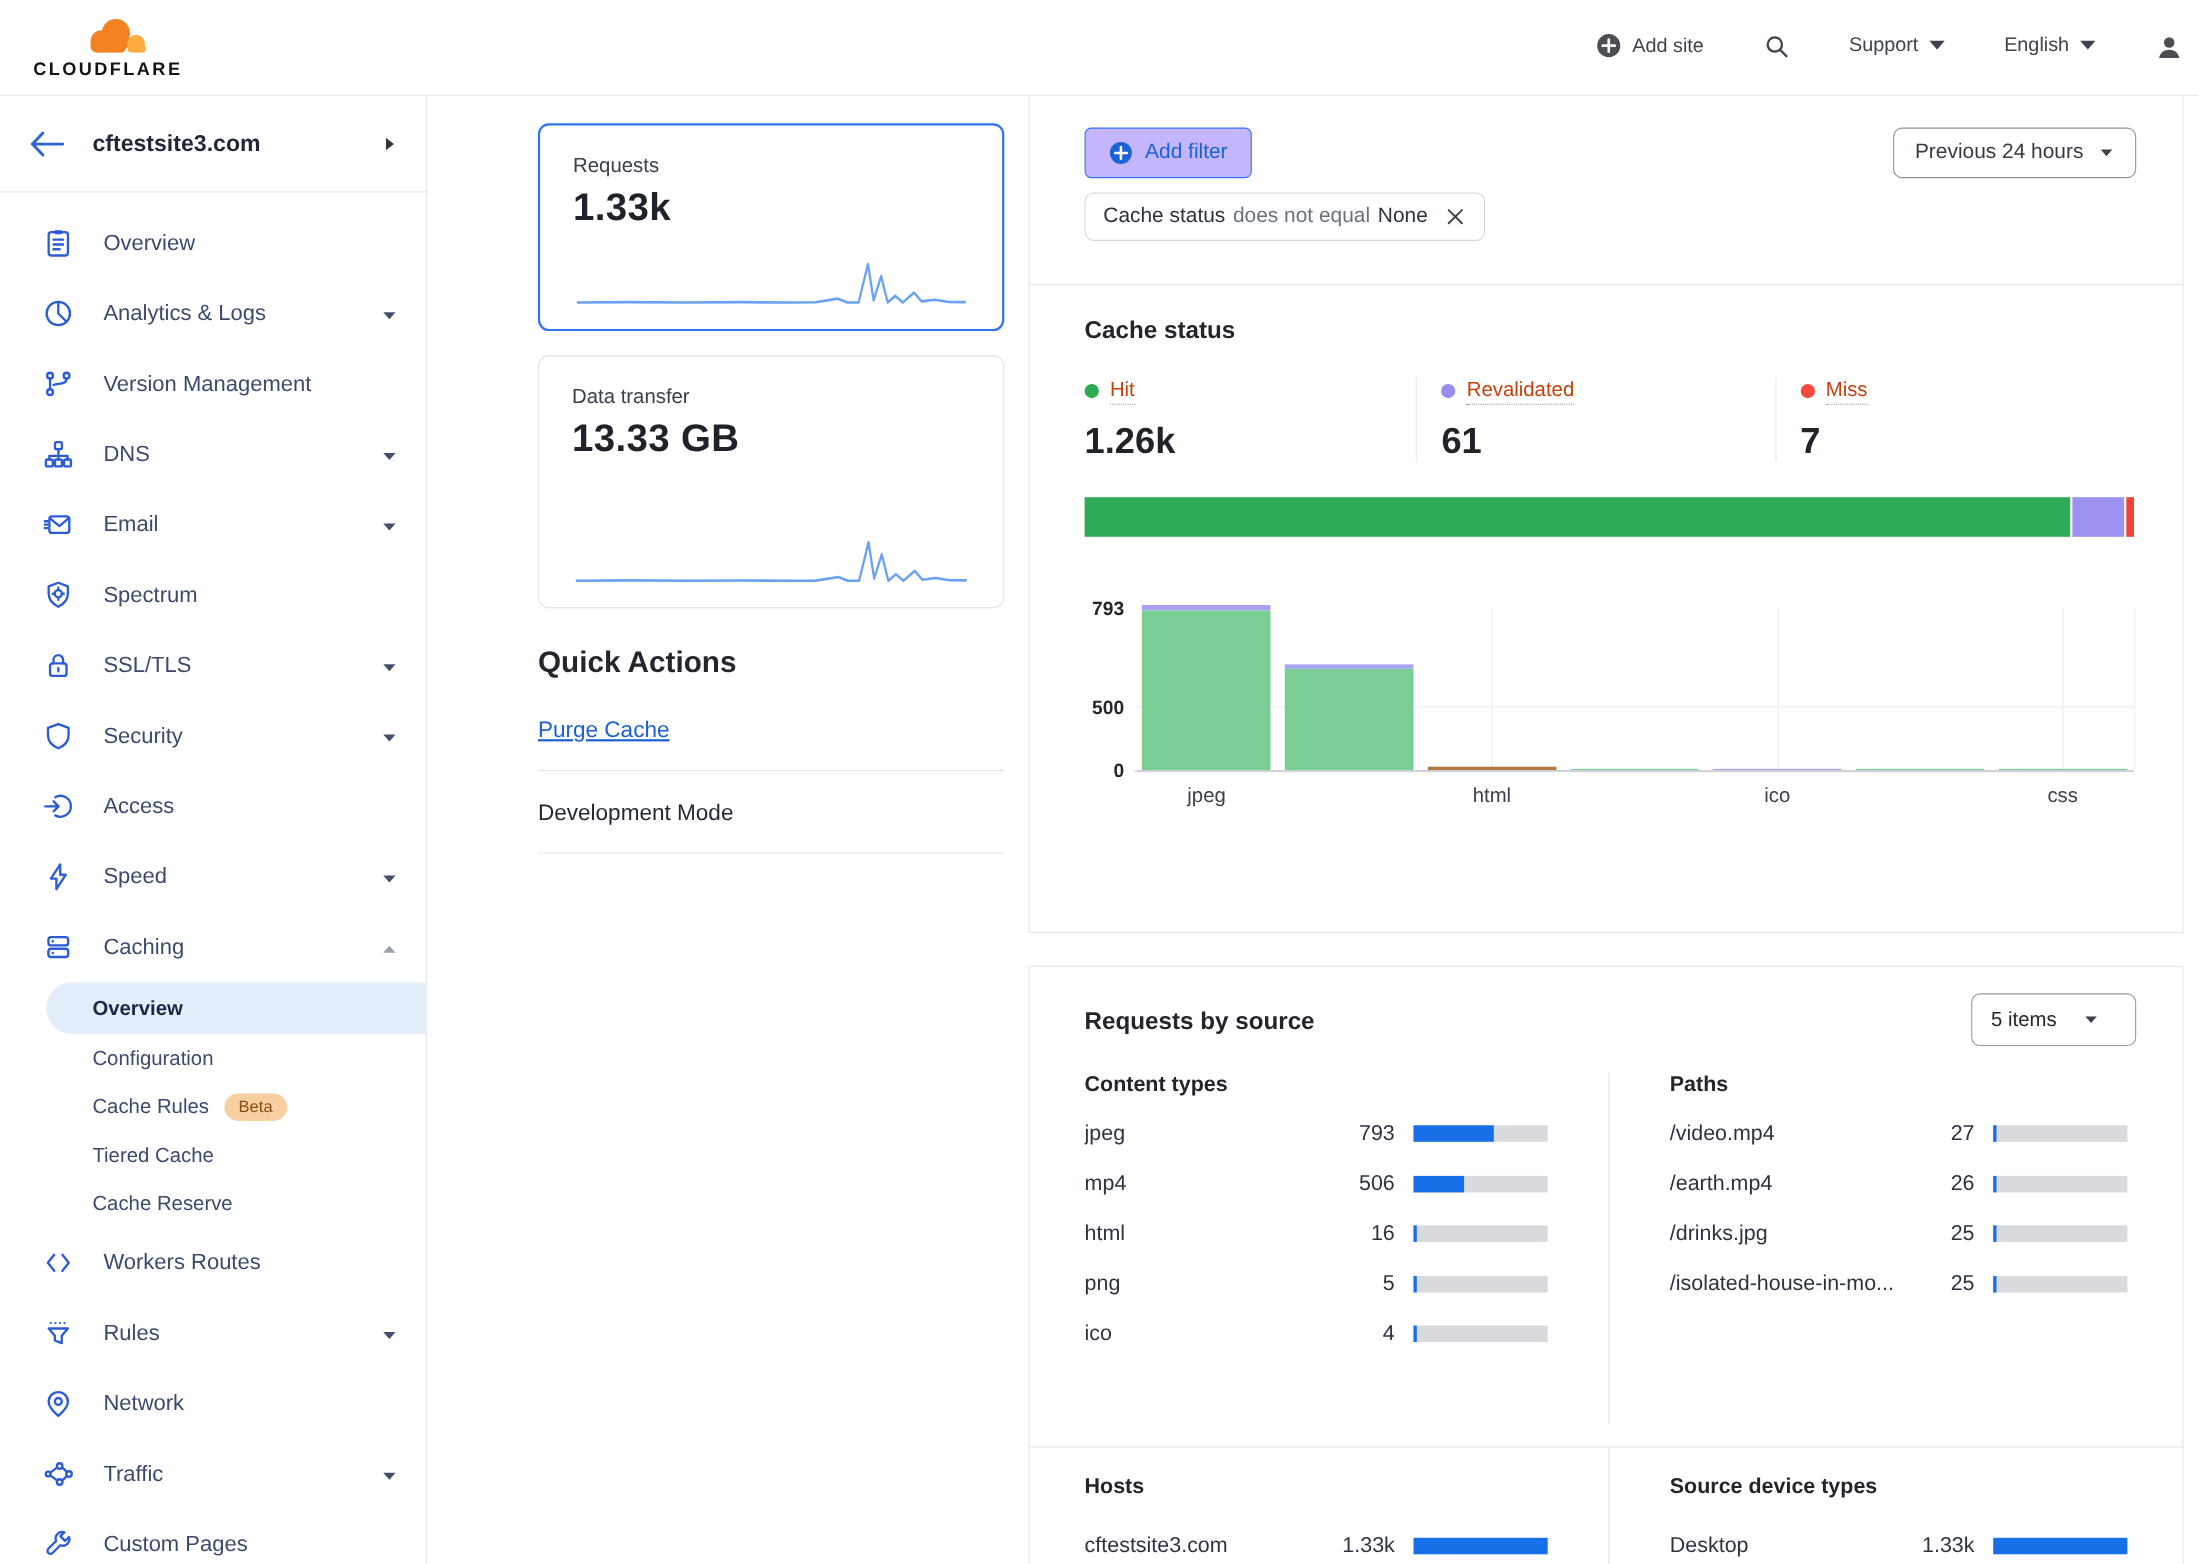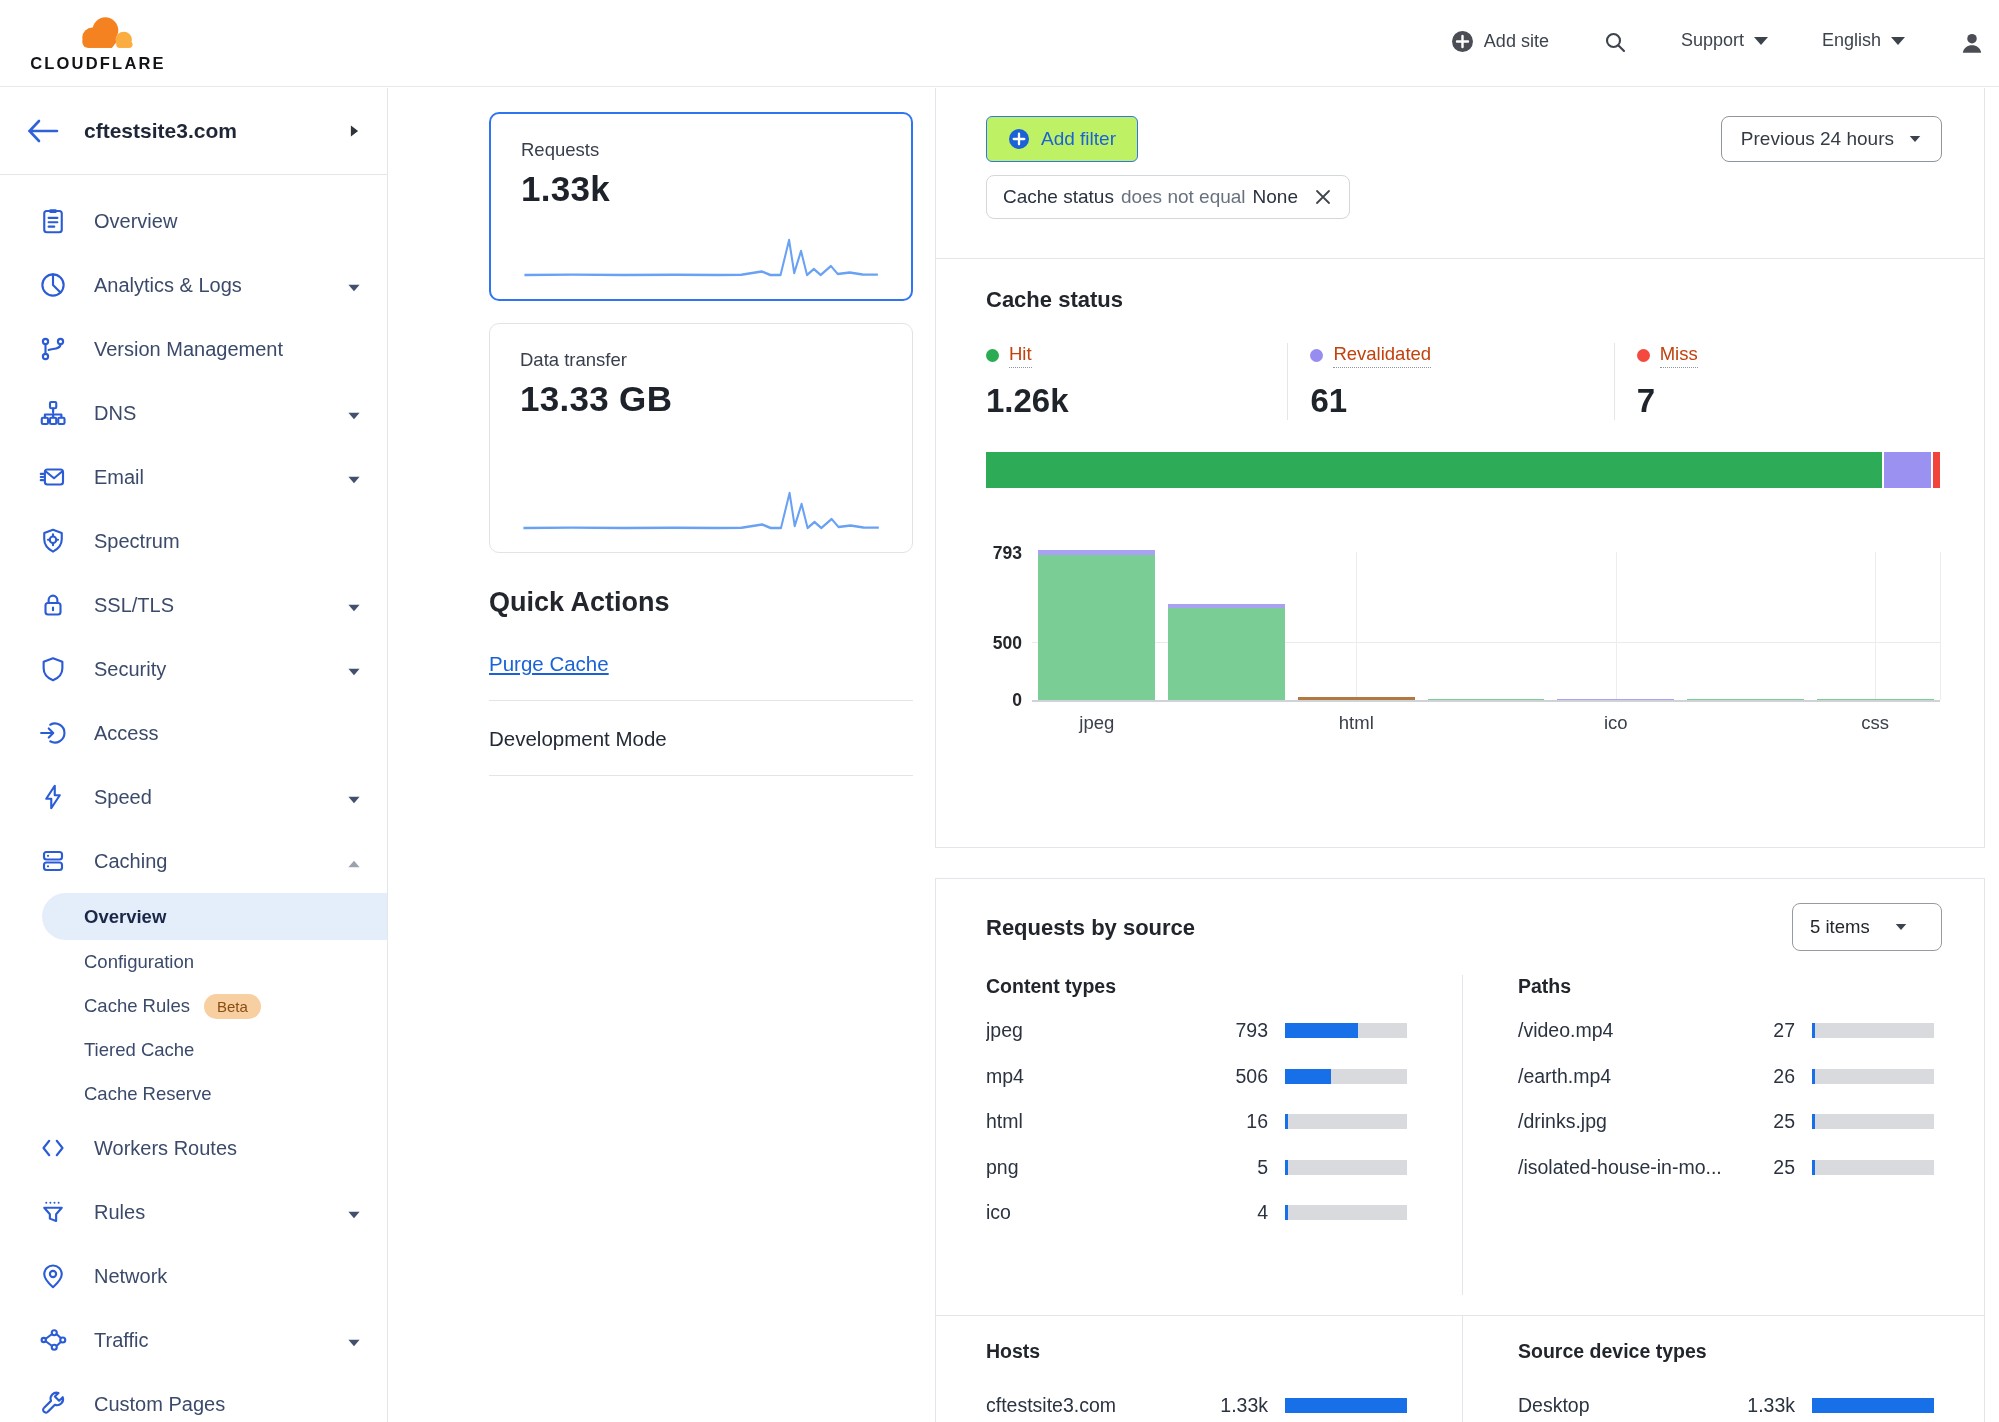--- a/index.html
+++ b/index.html
@@ -65,21 +65,21 @@
     background:#fff; border-radius:50%; box-shadow:0 0 0 1px rgba(0,0,0,.15);}
   .toggle svg { position:absolute; right:11px; top:10px; }
 
   
   .panel { position:absolute; left:935px; width:1050px; background:#fff;
     border:1px solid #e2e5e9; }
   .panel1 { top:88px; height:760px; border-top:none; }
   .panel2 { top:878px; height:600px; }
   .filter-row { position:relative; height:171px; border-bottom:1px solid #e2e5e9; padding:28px 0 0 50px; }
   .add-filter { display:inline-flex; align-items:center; gap:11px; border:1.5px solid #2f74f0;
-    color:#1a62d6; border-radius:6px; padding:11px 21px; font-size:19px; cursor:pointer; background:#bef264;}
+    color:#1a62d6; border-radius:6px; padding:11px 21px; font-size:19px; cursor:pointer; background:#c4b5fd;}
   .chip { display:inline-flex; align-items:center; margin-top:13px; border:1px solid #d2d7dc;
     border-radius:8px; padding:10px 16px; font-size:19px; color:#2a3240; background:#fff;}
   .chip .op { color:#68717f; margin:0 7px; }
   .chip svg { margin-left:15px; cursor:pointer; }
   .time-range { position:absolute; right:42px; top:28px; display:inline-flex; align-items:center;
     gap:14px; border:1px solid #8f959c; border-radius:8px; padding:11px 19px; font-size:19px;
     color:#343b44; cursor:pointer; background:#fff;}
   .time-range .tri-down, .select-box .tri-down { transform:scale(.75); color:#3c434c; }
 
   .cache-body { padding:28px 44px 0 50px; }

